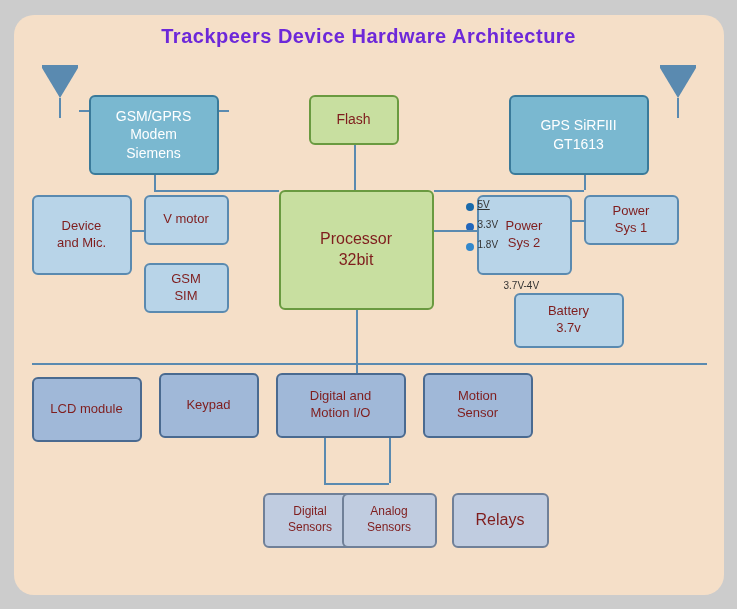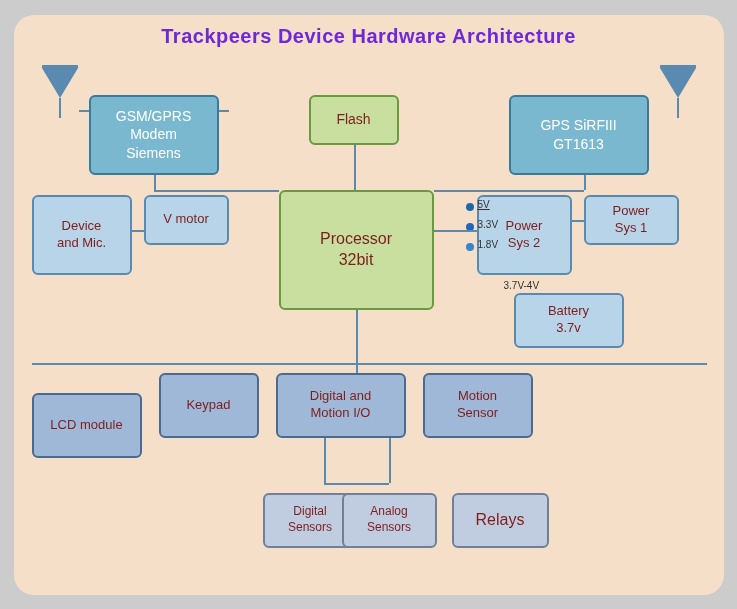--- a/index.html
+++ b/index.html
@@ -135,20 +135,22 @@
   <div class="box box-green" style="left:295px; top:80px; width:90px; height:50px; font-size:14px;">Flash</div>
 
   <div class="box box-green" style="left:265px; top:175px; width:155px; height:120px; font-size:16px; white-space:pre-line;">Processor
 32bit</div>
 
   <div class="box" style="left:18px; top:180px; width:100px; height:80px; font-size:13px; white-space:pre-line;">Device
 and Mic.</div>
 
   <div class="box" style="left:130px; top:180px; width:85px; height:50px; font-size:13px;">V motor</div>
 
+  <div class="box" style="left:130px; top:248px; width:85px; height:50px; font-size:13px; white-space:pre-line;">GSM
+SIM</div>
 
   <div class="box" style="left:463px; top:180px; width:95px; height:80px; font-size:13px; white-space:pre-line;">Power
 Sys 2</div>
 
   <div class="box" style="left:570px; top:180px; width:95px; height:50px; font-size:13px; white-space:pre-line;">Power
 Sys 1</div>
 
   <div class="box" style="left:500px; top:278px; width:110px; height:55px; font-size:13px; white-space:pre-line;">Battery
 3.7v</div>
 
@@ -162,21 +164,21 @@
     <div class="volt-dot" style="background:#2266bb; top:0; left:0; position:relative;"></div>
     <span class="volt-label" style="left:12px; top:-4px; position:absolute;">3.3V</span>
   </div>
   <div style="position:absolute; left:452px; top:228px;">
     <div class="volt-dot" style="background:#3388cc; top:0; left:0; position:relative;"></div>
     <span class="volt-label" style="left:12px; top:-4px; position:absolute;">1.8V</span>
   </div>
 
   <div class="hline" style="left:18px; top:348px; width:675px;"></div>
 
-  <div class="box box-bottom" style="left:18px; top:378px; width:110px; height:65px; font-size:13px;">LCD module</div>
+  <div class="box box-bottom" style="left:18px; top:362px; width:110px; height:65px; font-size:13px;">LCD module</div>
 
   <div class="box box-bottom" style="left:145px; top:358px; width:100px; height:65px; font-size:13px;">Keypad</div>
 
   <div class="box box-bottom" style="left:262px; top:358px; width:130px; height:65px; font-size:13px; white-space:pre-line;">Digital and
 Motion I/O</div>
 
   <div class="box box-bottom" style="left:409px; top:358px; width:110px; height:65px; font-size:13px; white-space:pre-line;">Motion
 Sensor</div>
 
 

